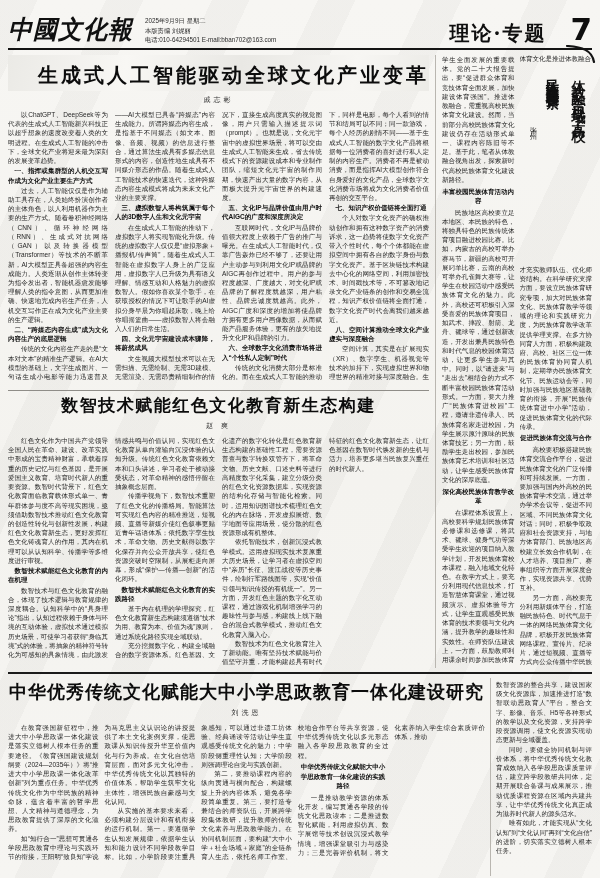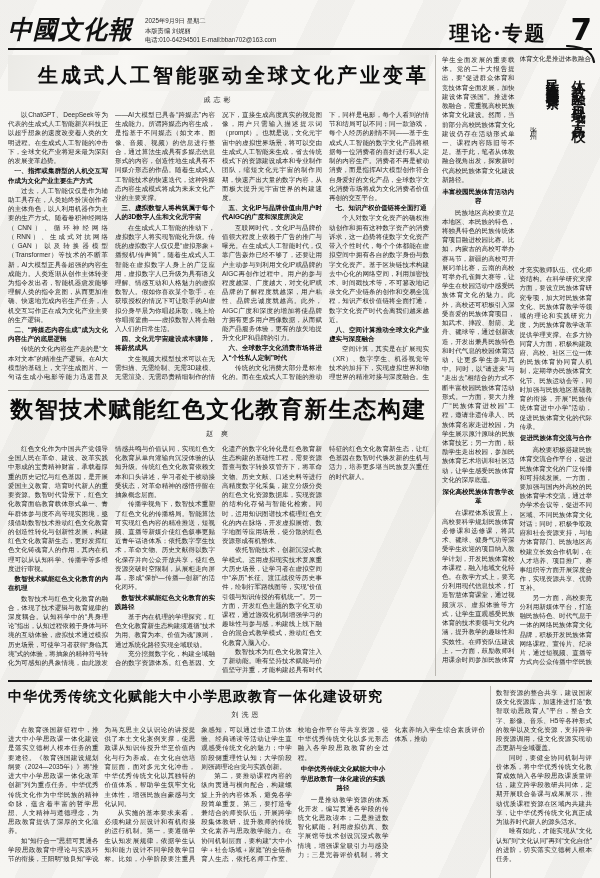--- a/index.html
+++ b/index.html
@@ -39,40 +39,40 @@
   
   .main-hl{
     margin:0;text-align:right;font-family:"DejaVu Sans","Liberation Sans",sans-serif;
     font-weight:700;font-size:20px;letter-spacing:3px;color:#0c0c0c;padding:7px 0 2px;white-space:nowrap;
     background:linear-gradient(100deg,#ebeae6 0%,#f8f7f4 28%,#e9e8e4 55%,#f7f6f3 82%,#ecebe7 100%);
   }
   .byline{text-align:center;font-size:7px;color:#333;letter-spacing:3px;margin:4px 0 5px;}
   .rule{border:none;border-top:1px solid #8f8d88;margin:4px 0 3px;}
   
   .mid-hl{margin:1px 0 0;text-align:center;font-family:"DejaVu Serif","Liberation Serif",serif;
-    font-weight:700;font-size:23px;letter-spacing:1.5px;color:#0c0c0c;white-space:nowrap;}
+    font-weight:700;font-size:17px;letter-spacing:1.5px;color:#0c0c0c;white-space:nowrap;}
   
   .right-art{flex:1;display:flex;gap:5px;height:610px;overflow:hidden;}
   .r-col{flex:1;overflow:hidden;}
   .r-colb{display:flex;flex-direction:column;}
   .kicker{height:9px;overflow:hidden;white-space:nowrap;font-size:6.5px;color:#262626;flex:none;}
   .vtitle{
     flex:none;height:192px;margin:2px 0 4px;padding:3px 0 0 2px;
     writing-mode:vertical-rl;display:block;
   }
   .vt-line{font-family:"DejaVu Serif","Liberation Serif",serif;font-weight:700;color:#111;
     font-size:14px;line-height:27px;letter-spacing:6px;}
   .vt-line2{font-size:13px;letter-spacing:1.5px;line-height:25px;}
   .vt-author{font-size:7px;letter-spacing:3px;line-height:14px;padding-top:52px;color:#222;}
   .cbt{flex:1;overflow:hidden;}
   
   .bottom{display:flex;gap:5px;border-top:2px solid #1b1b1b;margin-top:4px;padding-top:4px;height:198px;overflow:hidden;}
   .bot-art{width:477px;flex:none;}
-  .bot-hl{margin:2px 0 0;text-align:left;font-family:"DejaVu Serif","Liberation Serif",serif;
-    font-weight:700;font-size:14px;letter-spacing:1px;color:#0c0c0c;white-space:nowrap;}
+  .bot-hl{margin:2px 0 0;text-align:center;font-family:"DejaVu Serif","Liberation Serif",serif;
+    font-weight:700;font-size:18px;letter-spacing:1px;color:#0c0c0c;white-space:nowrap;}
   .bot-right{flex:1;overflow:hidden;padding-top:2px;}
 </style>
 </head>
 <body>
 
 <div class="page">
 
   <div class="hdr">
     <div class="masthead">中國文化報</div>
     <div class="hdr-info">

